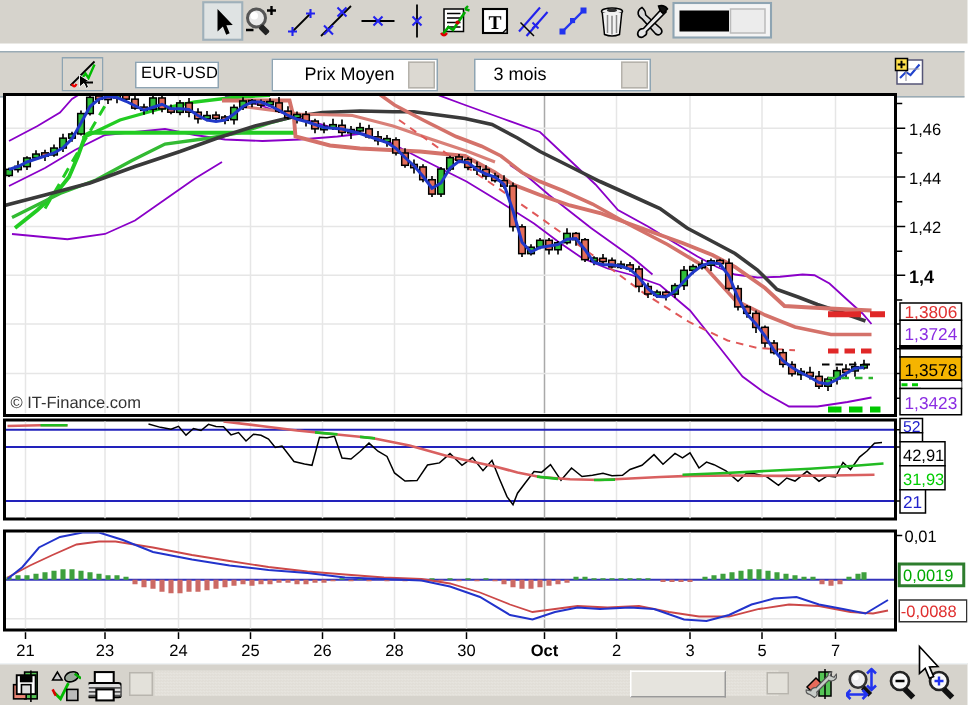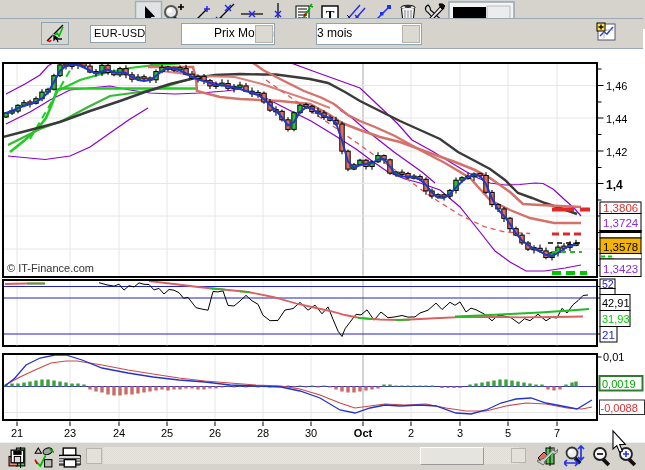--- a/index.html
+++ b/index.html
@@ -1,15 +1,15 @@
 <!DOCTYPE html>
 <html><head><meta charset="utf-8"><style>
 html,body{margin:0;padding:0;width:645px;height:470px;overflow:hidden;background:#fff;font-family:"Liberation Sans",sans-serif;}
 #tb1{position:absolute;left:0;top:0;width:645px;height:29px;background:#d6d3cc;}
-#tb2{position:absolute;left:0;top:18px;width:643px;height:29px;background:#d6d3cc;border:1px solid #9aabb5;border-left:none;border-right:none;}
+#tb2{position:absolute;left:0;top:34px;width:643px;height:29px;background:#d6d3cc;border:1px solid #9aabb5;border-left:none;border-right:none;}
 #tbb{position:absolute;left:0;top:442px;width:645px;height:28px;background:#d6d3cc;border-top:1px solid #eef2f4;}
 .fld{position:absolute;background:#fff;border:1px solid #8ea4b2;font-size:12px;color:#000;white-space:nowrap;overflow:hidden;}
 #chart{position:absolute;left:0;top:58px;}
 </style></head><body>
 <div id="tb1"><svg width="645" height="29">
       <rect x="135.5" y="1.5" width="26" height="25" fill="#dfe3e3" stroke="#9fb0ba" stroke-width="1.4"></rect>
       <g transform="translate(137.0,2.5)">
         <path d="M8,3.5 L8,18.5 L11.6,15.2 L13.8,20.6 L16.1,19.7 L13.9,14.4 L18.2,14.2 Z" fill="#000"></path>
       </g>
       <g transform="translate(162.0,3.0)">
@@ -84,22 +84,22 @@
       <rect x="0.5" y="0.5" width="27" height="22" fill="#d9d6cf" stroke="#8ea4b2"></rect>
       <g transform="translate(3.0,1.0)">
         <line x1="3" y1="18" x2="19" y2="2" stroke="#000" stroke-width="1.2"></line>
         <path d="M10,14 l3,-4 2,3 4,-9" stroke="#00bb00" stroke-width="1.6" fill="none"></path>
         <path d="M4,17 q1.5,3 3,0" stroke="#ee0000" stroke-width="1.6" fill="none"></path>
         <path d="M9,11 l0,8 3,-2.5 1.5,3.5 1.5,-1 -1.5,-3.5 2.5,0 z" fill="#000" stroke="#fff" stroke-width="0.6"></path>
         <path d="M12,16 h6" stroke="#000" stroke-width="1.4"></path>
       </g>
     </svg>
  <div class="fld" style="left:90px;top:6px;width:51px;height:15px;padding:1px 0 0 3px;font-size:11px;letter-spacing:0.2px;">EUR-USD</div>
- <div class="fld" style="left:181px;top:4px;width:88px;height:18px;padding:2px 0 0 4px;text-align:right;">Prix Moyen<span style="position:absolute;right:1px;top:1px;width:16px;height:16px;background:#dcd9d2;border:1px solid #b5b2ab;"></span></div>
- <div class="fld" style="left:316px;top:4px;width:104px;height:18px;padding:2px 0 0 0;">3 mois<span style="position:absolute;right:1px;top:1px;width:16px;height:16px;background:#dcd9d2;border:1px solid #b5b2ab;"></span></div>
+ <div class="fld" style="left:181px;top:4px;width:88px;height:18px;padding:2px 0 0 21px;">Prix Moyen<span style="position:absolute;right:1px;top:1px;width:16px;height:16px;background:#dcd9d2;border:1px solid #b5b2ab;"></span></div>
+ <div class="fld" style="left:316px;top:4px;width:104px;height:18px;padding:2px 0 0 12px;">3 mois<span style="position:absolute;right:1px;top:1px;width:16px;height:16px;background:#dcd9d2;border:1px solid #b5b2ab;"></span></div>
  <svg style="position:absolute;left:596px;top:3px" width="22" height="22">
       <rect x="2" y="2" width="17" height="16" fill="#fff" stroke="#557"></rect>
       <path d="M4,14 l4,-4 3,2 6,-7" stroke="#2244cc" stroke-width="1.4" fill="none"></path>
       <path d="M4,8 h13 M8,4 v12" stroke="#99a" stroke-width="0.8"></path>
       <rect x="1" y="1" width="8" height="8" fill="#ffe14c" stroke="#000"></rect>
       <path d="M5,2.5 v5 M2.5,5 h5" stroke="#000" stroke-width="1.3"></path>
     </svg>
 </div>
 <svg id="chart" width="645" height="384" shape-rendering="auto">
 

